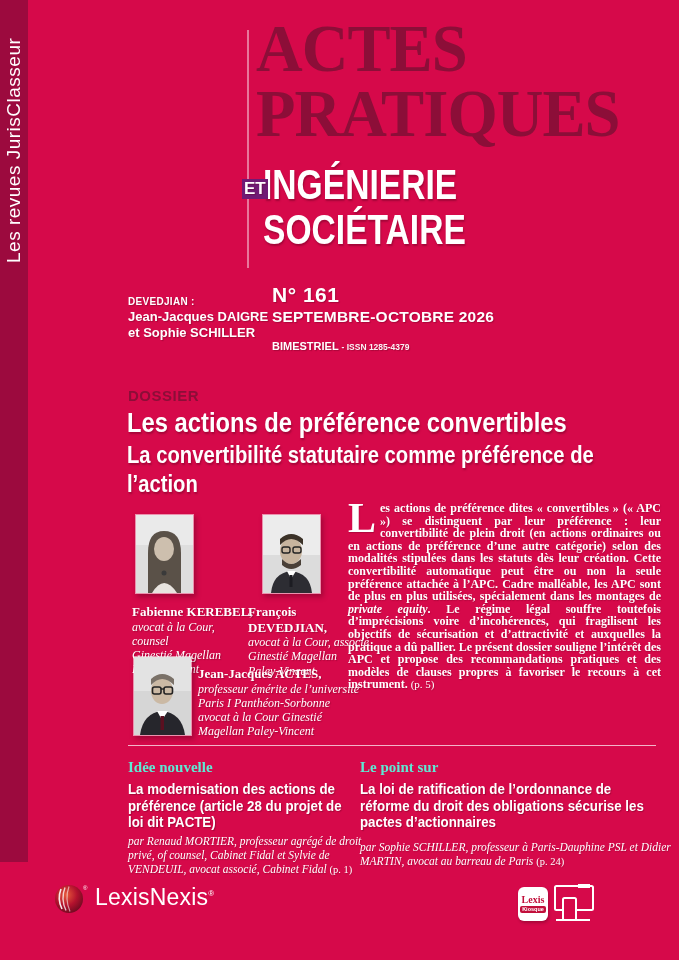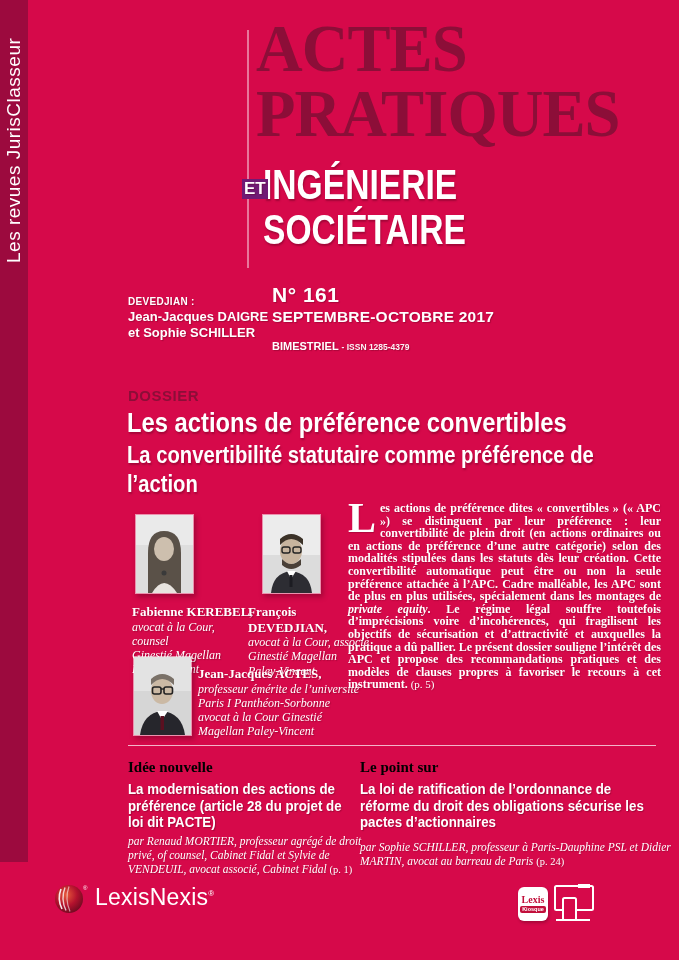--- a/index.html
+++ b/index.html
@@ -67,21 +67,21 @@
   .abstract{
     position:absolute;left:348px;top:502px;width:313px;
     font-family:"Liberation Serif",serif;font-weight:700;font-size:12px;line-height:1.05;
     text-align:justify;color:#fff;text-shadow:.5px 1px 1px rgba(90,0,30,.3);
   }
   .dropcap{float:left;font-weight:700;font-size:42px;line-height:.68;margin:2px 4px 0 0;}
   .abstract .it{font-style:italic;}
   .abstract .pg{font-weight:400;font-size:11px;}
   
   .sep{position:absolute;left:128px;top:745px;width:528px;height:1px;background:rgba(255,255,255,.7);}
-  .rubric{position:absolute;font-family:"Liberation Serif",serif;font-weight:700;font-size:15px;color:#000000;}
+  .rubric{position:absolute;font-family:"Liberation Serif",serif;font-weight:700;font-size:15px;color:#5eead4;}
   .feat-title{
     position:absolute;font-weight:700;font-size:14px;line-height:1.18;color:#fff;
     transform:scaleX(.95);transform-origin:left top;text-shadow:1px 1px 1px rgba(90,0,30,.4);
   }
   .feat-byline{
     position:absolute;font-family:"Liberation Serif",serif;font-style:italic;font-size:11.5px;line-height:1.22;color:#fff;
     text-shadow:.5px 1px 1px rgba(90,0,30,.3);
   }
   .feat-byline .pg{font-style:normal;font-size:10.5px;}
   
@@ -115,21 +115,21 @@
   <div class="et">ET</div>
 
   <div class="directors">
     <div class="dir-label">DEVEDJIAN :</div>
     <div class="dir-name">Jean-Jacques DAIGRE</div>
     <div class="dir-name">et Sophie SCHILLER</div>
   </div>
 
   <div class="issue">
     <div class="issue-no">N° 161</div>
-    <div class="issue-period">SEPTEMBRE-OCTOBRE 2017</div>
+    <div class="issue-period">SEPTEMBRE-OCTOBRE 2026</div>
     <div class="issue-freq">
       <span>BIMESTRIEL</span>
       <span class="issue-issn">- ISSN 1285-4379</span>
     </div>
   </div>
 
   <div class="dossier-label">DOSSIER</div>
   <div class="dossier-title">Les actions de préférence convertibles</div>
   <div class="dossier-subtitle">La convertibilité statutaire comme préférence de l’action</div>
 

